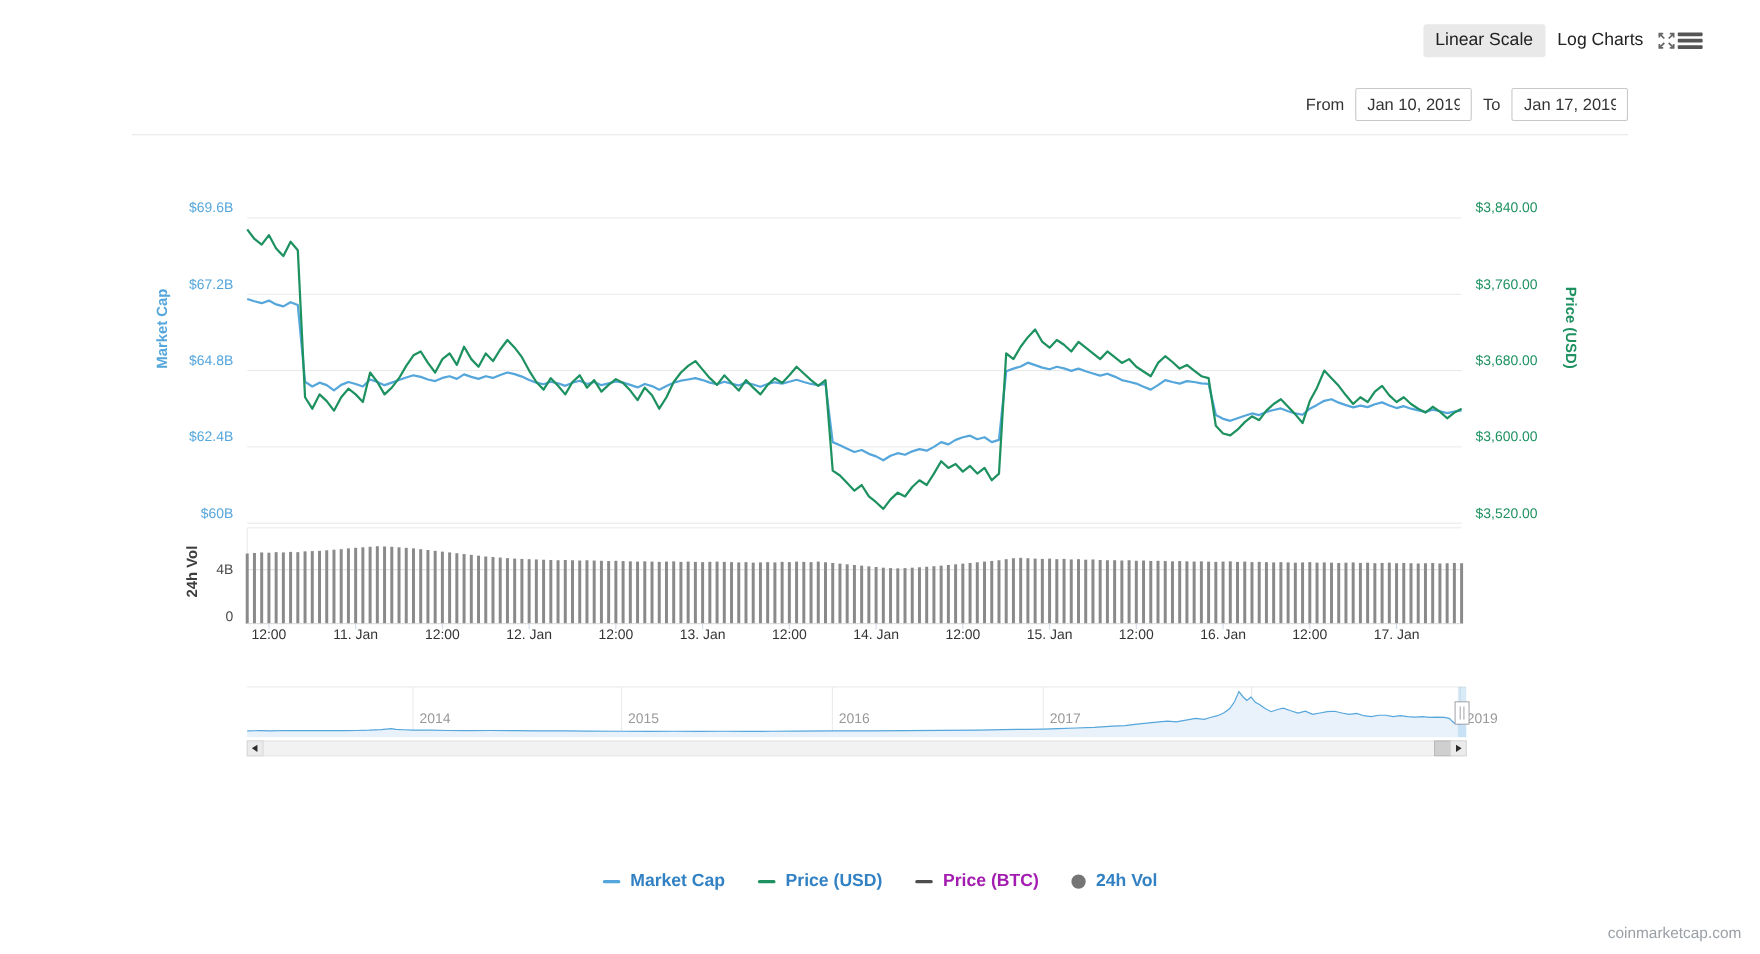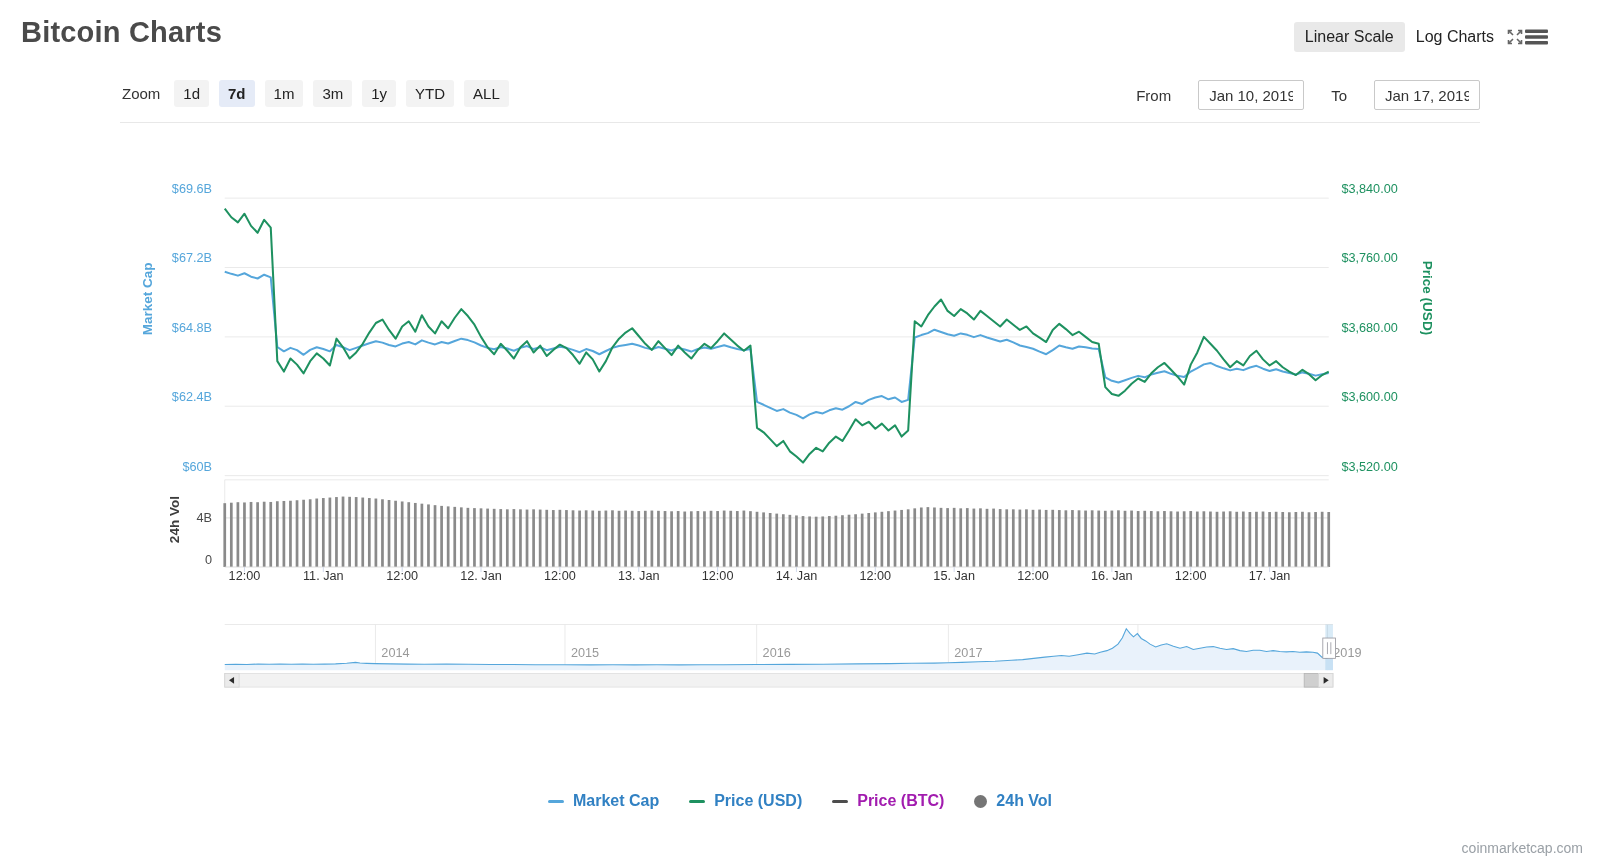--- a/index.html
+++ b/index.html
@@ -12,42 +12,41 @@
   .scale-controls { position:absolute; top:22px; right:52px; display:flex; align-items:center; }
   .scale-btn { font-size:16px; color:#222; padding:6px 11px; border-radius:3px; cursor:pointer; }
   .scale-btn.active { background:#e9e9e9; }
   .icon-btn { cursor:pointer; display:flex; align-items:center; }
 
   .toolbar { position:absolute; top:80px; left:120px; right:120px; height:32px; }
   .zoom-group { position:absolute; left:2px; top:0; display:flex; align-items:center; gap:10px; }
   .zoom-label { font-size:15px; color:#333; margin-right:4px; }
   .zoom-btn { font-size:15px; color:#222; background:#f3f3f3; border:none; border-radius:3px; padding:5px 9px; cursor:pointer; font-family:inherit; }
   .zoom-btn.selected { background:#e5ebf7; font-weight:700; }
-  .range-group { position:absolute; right:0; top:0; display:flex; align-items:center; gap:27px; }
+  .range-group { position:absolute; right:0; top:0; display:flex; align-items:center; gap:10px; }
   .range-label { font-size:15px; color:#333; }
   .date-input { width:106px; height:30px; border:1px solid #c9c9c9; border-radius:2px; font-size:15px; color:#333; padding:0 10px; font-family:inherit; background:#fff; }
 
   .separator { position:absolute; top:122px; left:120px; width:1360px; height:1px; background:#e8e8e8; }
 
   #chart-svg { position:absolute; left:0; top:122px; }
 
   .legend { position:absolute; left:0; top:792px; width:1600px; display:flex; justify-content:center; align-items:center; gap:30px; }
   .legend-item { display:flex; align-items:center; gap:9px; cursor:pointer; }
   .legend-swatch-line { width:16px; height:3px; border-radius:2px; }
   .legend-swatch-circle { width:13px; height:13px; border-radius:50%; }
   .legend-text { font-size:16px; font-weight:700; }
 
   .footer-watermark { position:absolute; right:17px; top:840px; font-size:14px; color:#9aa0a6; }
 </style>
 </head>
 <body>
 
 <div class="page">
 
-  <div class="page-title">Bitcoin Charts</div>
 
   <div class="scale-controls">
     <span class="scale-btn active">Linear Scale</span>
     <span class="scale-btn">Log Charts</span>
     <span class="icon-btn">
       <svg width="20" height="20" viewBox="0 0 20 20">
         <g stroke="#666" stroke-width="1.6" fill="none">
           <path d="M8 8 L3.5 3.5 M3.5 7 L3.5 3.5 L7 3.5"></path>
           <path d="M12 8 L16.5 3.5 M13 3.5 L16.5 3.5 L16.5 7"></path>
           <path d="M8 12 L3.5 16.5 M3.5 13 L3.5 16.5 L7 16.5"></path>
@@ -60,30 +59,20 @@
         <g fill="#555">
           <rect x="0" y="2.5" width="23" height="3.4" rx="1"></rect>
           <rect x="0" y="8.3" width="23" height="3.4" rx="1"></rect>
           <rect x="0" y="14.1" width="23" height="3.4" rx="1"></rect>
         </g>
       </svg>
     </span>
   </div>
 
   <div class="toolbar">
-    <div class="zoom-group">
-      <span class="zoom-label">Zoom</span>
-      <button class="zoom-btn">1d</button>
-      <button class="zoom-btn selected">7d</button>
-      <button class="zoom-btn">1m</button>
-      <button class="zoom-btn">3m</button>
-      <button class="zoom-btn">1y</button>
-      <button class="zoom-btn">YTD</button>
-      <button class="zoom-btn">ALL</button>
-    </div>
     <div class="range-group">
       <span class="range-label">From</span>
       <input class="date-input" type="text" value="Jan 10, 2019" style="">
       <span class="range-label">To</span>
       <input class="date-input" type="text" value="Jan 17, 2019" style="">
     </div>
   </div>
 
   <div class="separator"></div>
 

